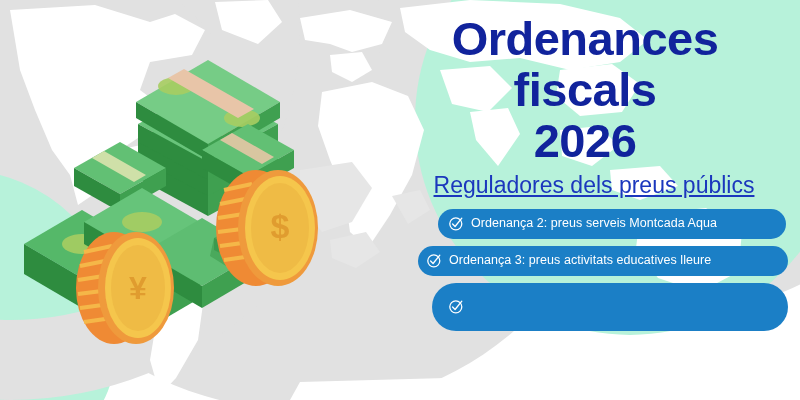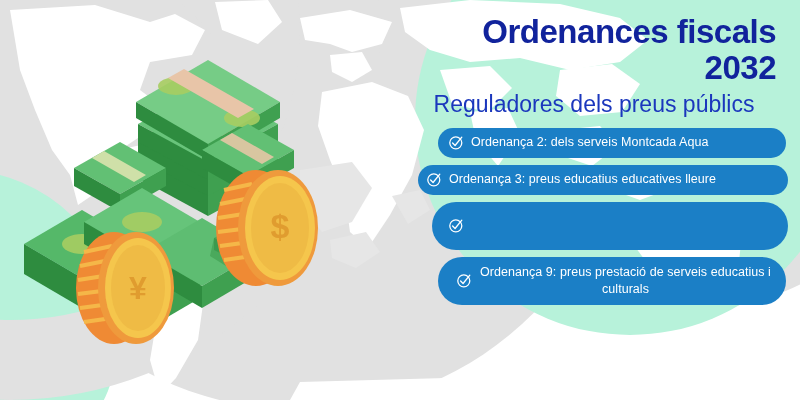--- a/index.html
+++ b/index.html
@@ -40,38 +40,39 @@
     position: absolute;
     left: 388px;
     top: 0;
     width: 412px;
     height: 400px;
   }
 
   .title {
     margin: 0;
     padding: 14px 24px 0 6px;
-    text-align: right;
-    font-size: 33px;
+    text-align: center;
+    font-size: 47px;
     line-height: 1.08;
     font-weight: bold;
     letter-spacing: -0.5px;
     color: #11239c;
     font-family: "Liberation Sans", "DejaVu Sans", sans-serif;
   }
   .title .yr { display: block; }
 
   .subtitle {
     margin: 6px 0 0 0;
     padding: 0 6px;
     text-align: center;
     font-size: 23px;
     font-weight: normal;
     color: #1b37bd;
     line-height: 1.15;
+    text-decoration: underline;
   }
 
   
   .pill-list {
     list-style: none;
     margin: 10px 0 0 0;
     padding: 0;
     display: flex;
     flex-direction: column;
     align-items: flex-end;
@@ -317,55 +318,48 @@
         <ellipse cx="120" cy="250" rx="27" ry="43" fill="#efbb45"></ellipse>
         <text x="120" y="261" font-family="'Liberation Sans',sans-serif" font-size="32" font-weight="bold" fill="#e09c2f" text-anchor="middle">¥</text>
       </g>
     </svg>
   </div>
 
   <div class="content">
 
     <h1 class="title">
       <span>Ordenances fiscals</span>
-      <span class="yr">2032</span>
+      <span class="yr">2026</span>
     </h1>
 
     <p class="subtitle">Reguladores dels preus públics</p>
 
     <ul class="pill-list">
 
       <li class="pill pill-1">
         <svg class="check" viewBox="0 0 24 24">
           <circle cx="11" cy="12.5" r="8.5" fill="none" stroke="#ffffff" stroke-width="1.8"></circle>
           <path d="M 6.5 12.8 L 10 16.2 L 19.5 4.5" fill="none" stroke="#ffffff" stroke-width="1.9" stroke-linecap="round" stroke-linejoin="round"></path>
         </svg>
-        <span class="ptext">Ordenança 2: dels serveis Montcada Aqua</span>
+        <span class="ptext">Ordenança 2: preus serveis Montcada Aqua</span>
       </li>
 
       <li class="pill pill-2">
         <svg class="check" viewBox="0 0 24 24">
           <circle cx="11" cy="12.5" r="8.5" fill="none" stroke="#ffffff" stroke-width="1.8"></circle>
           <path d="M 6.5 12.8 L 10 16.2 L 19.5 4.5" fill="none" stroke="#ffffff" stroke-width="1.9" stroke-linecap="round" stroke-linejoin="round"></path>
         </svg>
-        <span class="ptext">Ordenança 3: preus educatius educatives lleure</span>
+        <span class="ptext">Ordenança 3: preus activitats educatives lleure</span>
       </li>
 
 
       <li class="pill pill-4 two-line">
         <svg class="check" viewBox="0 0 24 24">
           <circle cx="11" cy="12.5" r="8.5" fill="none" stroke="#ffffff" stroke-width="1.8"></circle>
           <path d="M 6.5 12.8 L 10 16.2 L 19.5 4.5" fill="none" stroke="#ffffff" stroke-width="1.9" stroke-linecap="round" stroke-linejoin="round"></path>
         </svg>
       </li>
 
-      <li class="pill pill-5 two-line">
-        <svg class="check" viewBox="0 0 24 24">
-          <circle cx="11" cy="12.5" r="8.5" fill="none" stroke="#ffffff" stroke-width="1.8"></circle>
-          <path d="M 6.5 12.8 L 10 16.2 L 19.5 4.5" fill="none" stroke="#ffffff" stroke-width="1.9" stroke-linecap="round" stroke-linejoin="round"></path>
-        </svg>
-        <span class="ptext">Ordenança 9: preus prestació de serveis educatius i culturals</span>
-      </li>
 
     </ul>
   </div>
 
 </div>
 
 </body></html>

